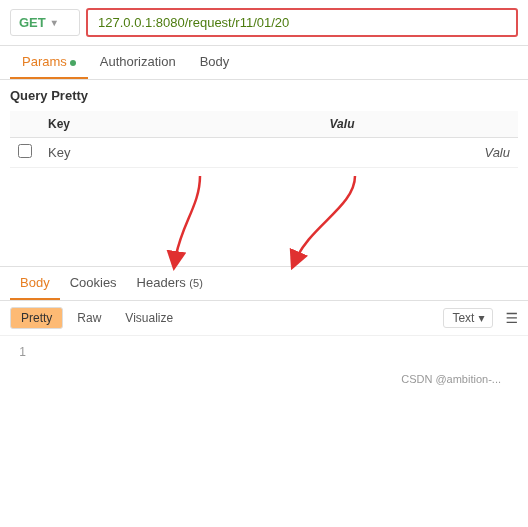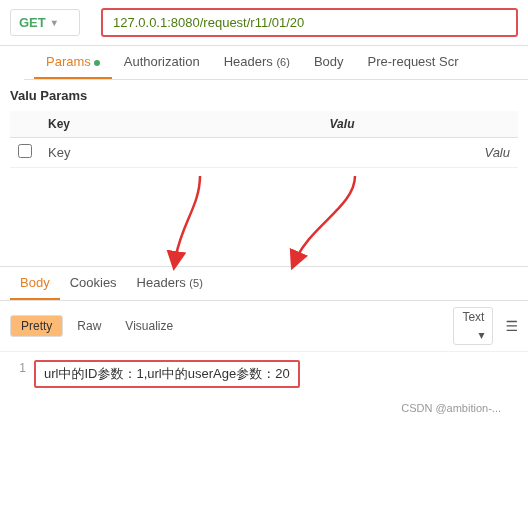--- a/index.html
+++ b/index.html
@@ -11,21 +11,21 @@
       width: 528px;
       overflow: hidden;
     }
 
     
     .request-bar {
       display: flex;
       align-items: center;
       padding: 8px 10px;
       border-bottom: 1px solid #e0e0e0;
-      gap: 21px;
+      gap: 6px;
     }
     .method-select {
       display: flex;
       align-items: center;
       gap: 4px;
       padding: 5px 8px;
       border: 1px solid #ddd;
       border-radius: 3px;
       background: #fff;
       cursor: pointer;
@@ -49,21 +49,20 @@
       color: #4d7c0f;
     }
 
     
     .req-tabs {
       display: flex;
       align-items: center;
       border-bottom: 1px solid #e0e0e0;
       padding: 0 10px;
       background: #fff;
-      margin-left: 24px;
     }
     .req-tab {
       padding: 8px 12px;
       cursor: pointer;
       font-size: 13px;
       color: #555;
       border-bottom: 2px solid transparent;
       position: relative;
     }
     .req-tab.active {
@@ -187,21 +186,20 @@
       margin-left: auto;
       display: flex;
       align-items: flex-end;
       gap: 4px;
       font-size: 12px;
       color: #555;
       cursor: pointer;
       border: 1px solid #ddd;
       padding: 2px 8px;
       border-radius: 3px;
-      flex-direction: column;
     }
     .filter-icon {
       font-size: 14px;
       color: #555;
       margin-left: 8px;
       cursor: pointer;
     }
 
     
     .resp-body {
@@ -263,32 +261,26 @@
 </div>
 
 <div class="req-tabs">
   <div class="req-tab active">
     <span>Params</span><span class="dot"></span>
   </div>
   <div class="req-tab">
     <span>Authorization</span>
   </div>
   <div class="req-tab">
-    <span>Headers <span class="badge">(6)</span></span>
-  </div>
-  <div class="req-tab">
     <span>Body</span>
   </div>
-  <div class="req-tab">
-    <span>Pre-request Scr</span>
-  </div>
 </div>
 
 <div class="params-section">
-  <div class="params-title">Valu Params</div>
+  <div class="params-title">Query Pretty</div>
   <table class="params-table">
     <thead>
       <tr>
         <th class="checkbox-cell"></th>
         <th>Key</th>
         <th style="width:100px;"></th>
         <th class="col-value">Valu</th>
       </tr>
     </thead>
     <tbody>
@@ -344,20 +336,19 @@
     <div class="resp-format-select">
       <span>Text</span>
       <span>▾</span>
     </div>
     <span class="filter-icon">☰</span>
   </div>
 
   <div class="resp-body">
     <div class="resp-line">
       <span class="line-num">1</span>
-      <span class="line-content">url中的ID参数：1,url中的userAge参数：20</span>
     </div>
   </div>
 </div>
 
 <div class="watermark">
   <span>CSDN @ambition-...</span>
 </div>
 
 </body></html>

